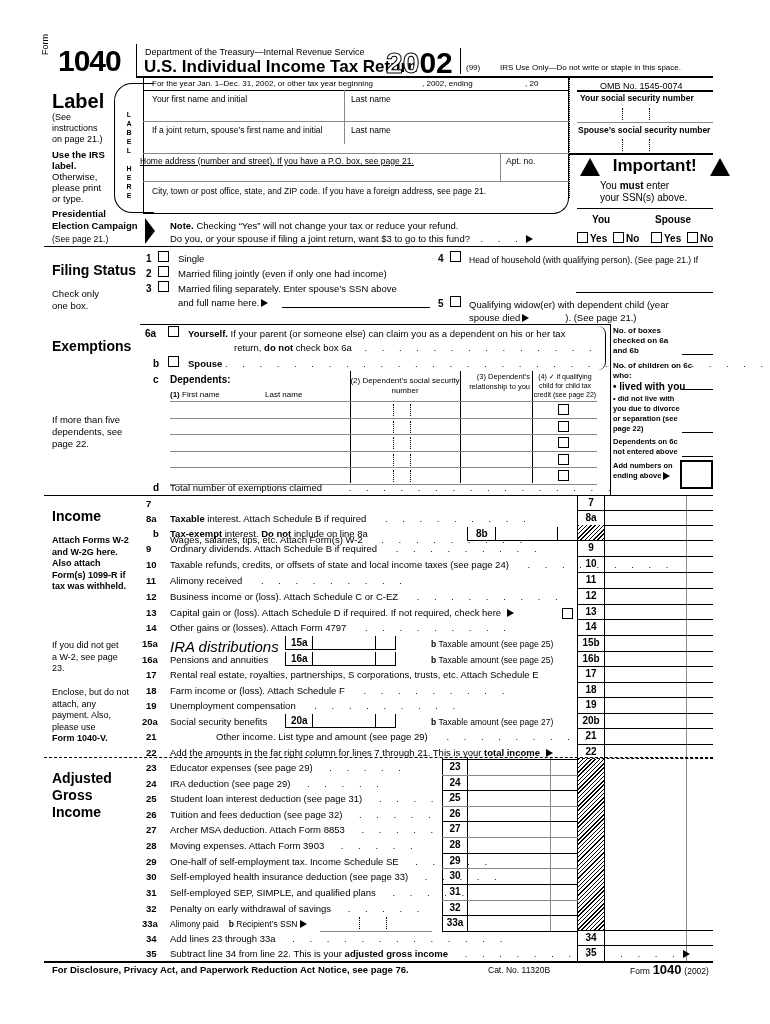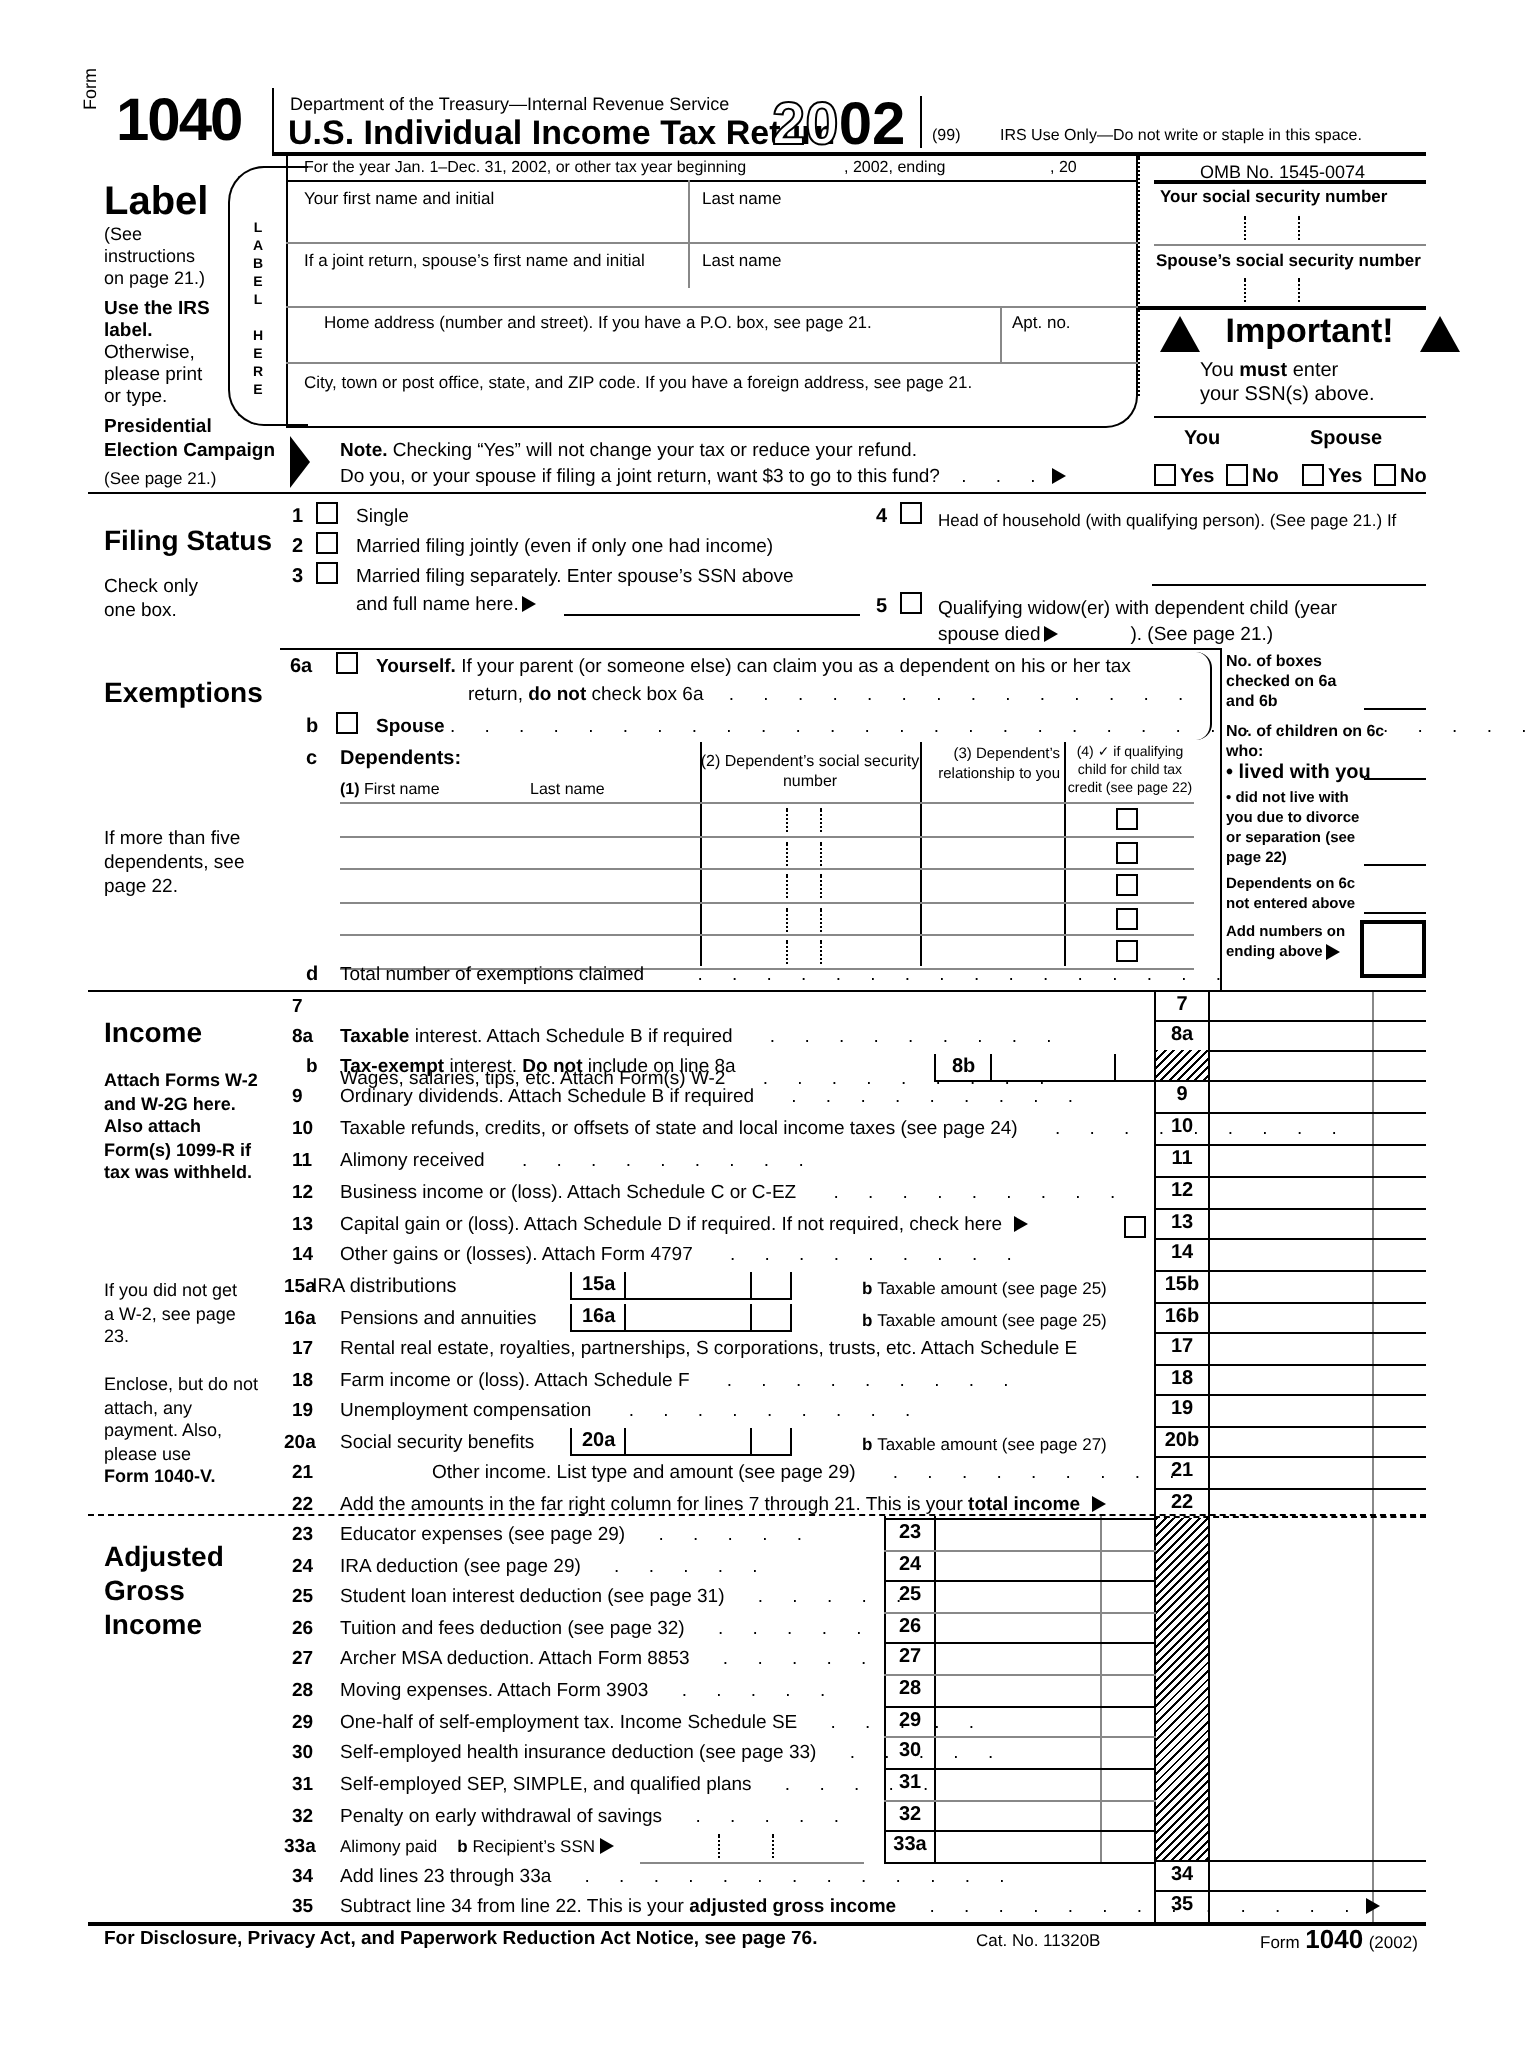--- a/index.html
+++ b/index.html
@@ -63,21 +63,21 @@
 
 <div class="abs" style="left:143px;top:78px;width:426px;height:136px;border:1px solid #000;border-radius:0 0 16px 0;border-top:none;"></div>
 <div class="hline" style="left:143px;top:90px;width:426px;"></div>
 <div class="abs" style="left:152px;top:94px;font-size:8.5px;">Your first name and initial</div>
 <div class="vline gray" style="left:344px;top:90px;height:54px;"></div>
 <div class="abs" style="left:351px;top:94px;font-size:8.5px;">Last name</div>
 <div class="hline gray" style="left:143px;top:121px;width:426px;"></div>
 <div class="abs" style="left:152px;top:125px;font-size:8.5px;">If a joint return, spouse’s first name and initial</div>
 <div class="abs" style="left:351px;top:125px;font-size:8.5px;">Last name</div>
 <div class="hline gray" style="left:143px;top:153px;width:426px;"></div>
-<div class="abs" style="left:162px;top:156px;font-size:8.5px;">Home address (number and street). If you have a P.O. box, see page 21.</div>
+<div class="abs" style="left:140px;top:156px;font-size:8.5px;text-decoration:underline;">Home address (number and street). If you have a P.O. box, see page 21.</div>
 <div class="vline gray" style="left:500px;top:153px;height:28px;"></div>
 <div class="abs" style="left:506px;top:156px;font-size:8.5px;">Apt. no.</div>
 <div class="hline gray" style="left:143px;top:181px;width:426px;"></div>
 <div class="abs" style="left:152px;top:186px;font-size:8.5px;">City, town or post office, state, and ZIP code. If you have a foreign address, see page 21.</div>
 
 <div class="hline hthick" style="left:577px;top:90px;width:136px;"></div>
 <div class="abs b" style="left:580px;top:93px;font-size:8.5px;">Your social security number</div>
 <div class="ssn-dot" style="left:622px;top:108px;"></div>
 <div class="ssn-dot" style="left:649px;top:108px;"></div>
 <div class="abs" style="left:578px;top:104px;width:135px;height:18px;"></div>
@@ -331,21 +331,21 @@
     <div class="abs" style="left:170px;top:559px;font-size:9.5px;white-space:nowrap;"><span>Taxable refunds, credits, or offsets of state and local income taxes (see page 24)</span><span class="dots" style="margin-left:10px;"> . . . . . . . . .</span></div>
     <div class="abs b" style="left:146px;top:575px;font-size:9.5px;">11</div>
     <div class="abs" style="left:170px;top:575px;font-size:9.5px;white-space:nowrap;"><span>Alimony received</span><span class="dots" style="margin-left:10px;"> . . . . . . . . .</span></div>
     <div class="abs b" style="left:146px;top:591px;font-size:9.5px;">12</div>
     <div class="abs" style="left:170px;top:591px;font-size:9.5px;white-space:nowrap;"><span>Business income or (loss). Attach Schedule C or C-EZ</span><span class="dots" style="margin-left:10px;"> . . . . . . . . .</span></div>
     <div class="abs b" style="left:146px;top:607px;font-size:9.5px;">13</div>
     <div class="abs" style="left:170px;top:607px;font-size:9.5px;white-space:nowrap;"><span>Capital gain or (loss). Attach Schedule D if required. If not required, check here</span><span class="tri" style="margin-left:6px;"></span></div>
     <div class="abs b" style="left:146px;top:622px;font-size:9.5px;">14</div>
     <div class="abs" style="left:170px;top:622px;font-size:9.5px;white-space:nowrap;"><span>Other gains or (losses). Attach Form 4797</span><span class="dots" style="margin-left:10px;"> . . . . . . . . .</span></div>
     <div class="abs b" style="left:142px;top:638px;font-size:9.5px;">15a</div>
-    <div class="abs" style="left:156px;top:638px;font-size:10px;white-space:nowrap;"><span>IRA distributions</span></div>
+    <div class="abs" style="left:170px;top:638px;font-size:15px;white-space:nowrap;font-style:italic;"><span>IRA distributions</span></div>
     <div class="abs" style="left:431px;top:639px;font-size:8.5px;white-space:nowrap;"><b>b </b><span>Taxable amount (see page 25)</span></div>
     <div class="abs b" style="left:142px;top:654px;font-size:9.5px;">16a</div>
     <div class="abs" style="left:170px;top:654px;font-size:9.5px;white-space:nowrap;"><span>Pensions and annuities</span></div>
     <div class="abs" style="left:431px;top:655px;font-size:8.5px;white-space:nowrap;"><b>b </b><span>Taxable amount (see page 25)</span></div>
     <div class="abs b" style="left:146px;top:669px;font-size:9.5px;">17</div>
     <div class="abs" style="left:170px;top:669px;font-size:9.5px;white-space:nowrap;"><span>Rental real estate, royalties, partnerships, S corporations, trusts, etc. Attach Schedule E</span></div>
     <div class="abs b" style="left:146px;top:685px;font-size:9.5px;">18</div>
     <div class="abs" style="left:170px;top:685px;font-size:9.5px;white-space:nowrap;"><span>Farm income or (loss). Attach Schedule F</span><span class="dots" style="margin-left:10px;"> . . . . . . . . .</span></div>
     <div class="abs b" style="left:146px;top:700px;font-size:9.5px;">19</div>
     <div class="abs" style="left:170px;top:700px;font-size:9.5px;white-space:nowrap;"><span>Unemployment compensation</span><span class="dots" style="margin-left:10px;"> . . . . . . . . .</span></div>

